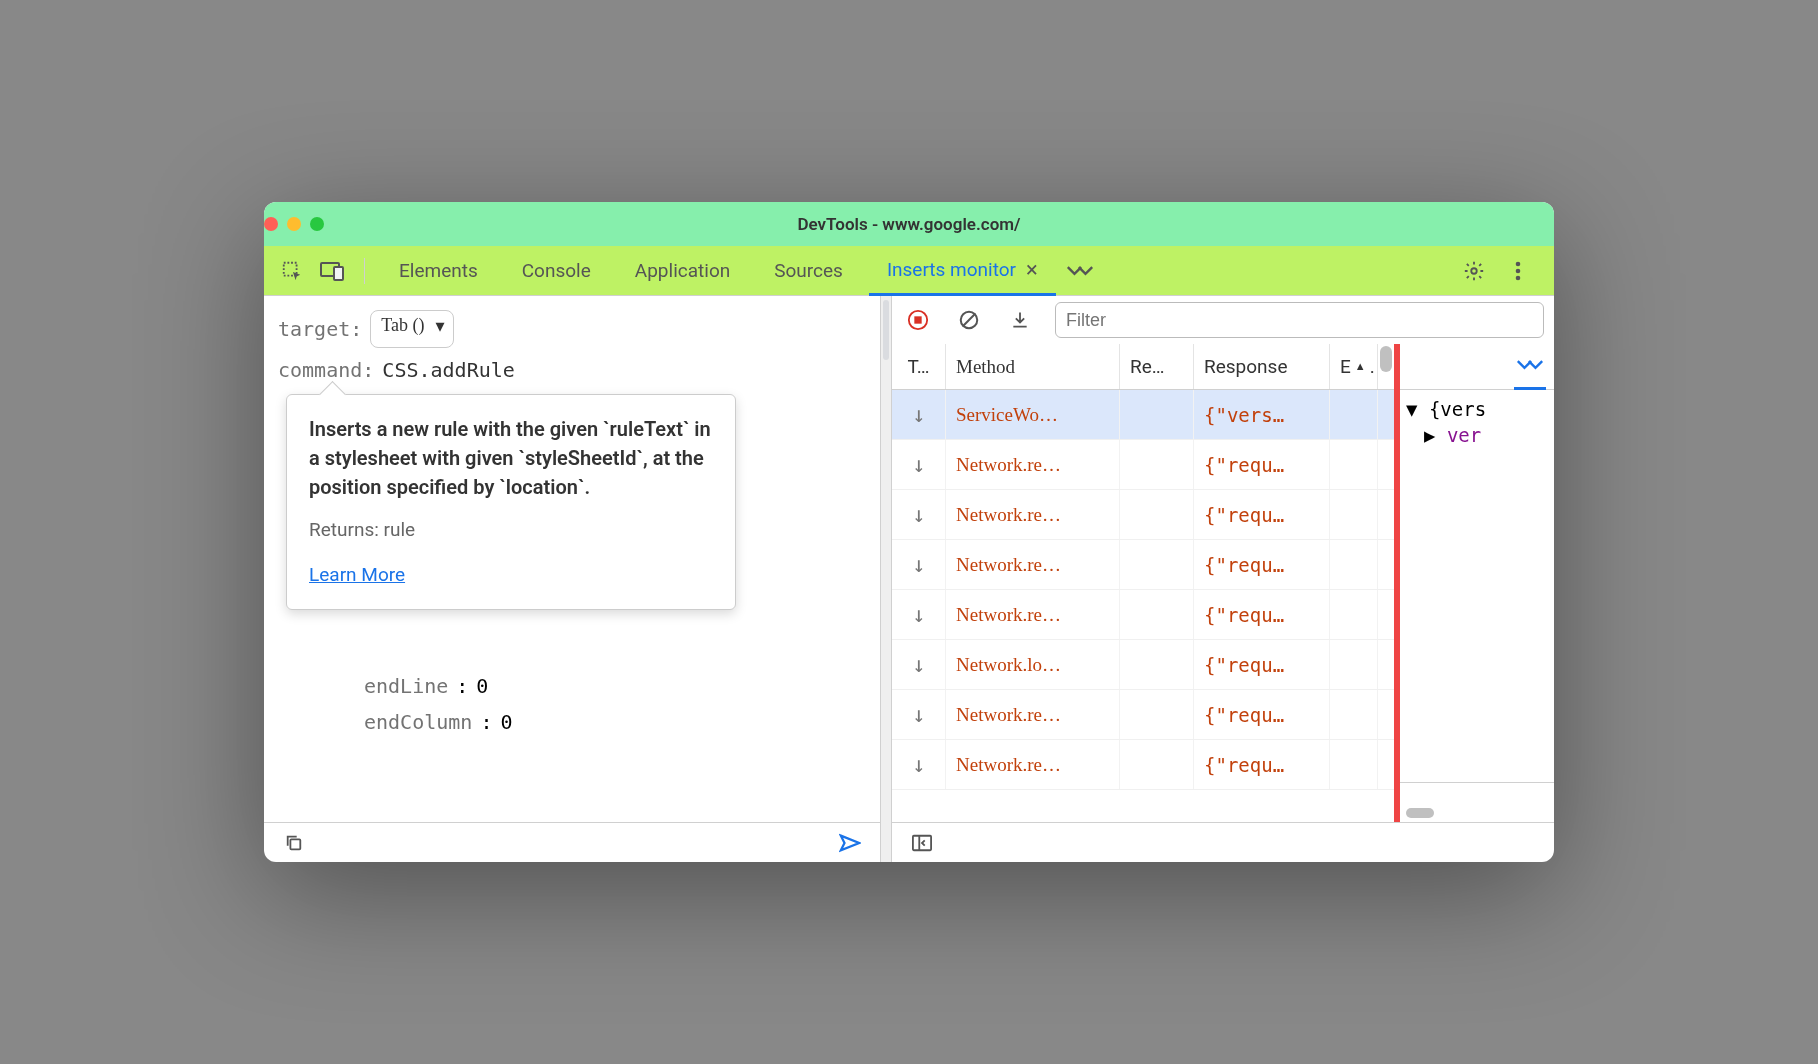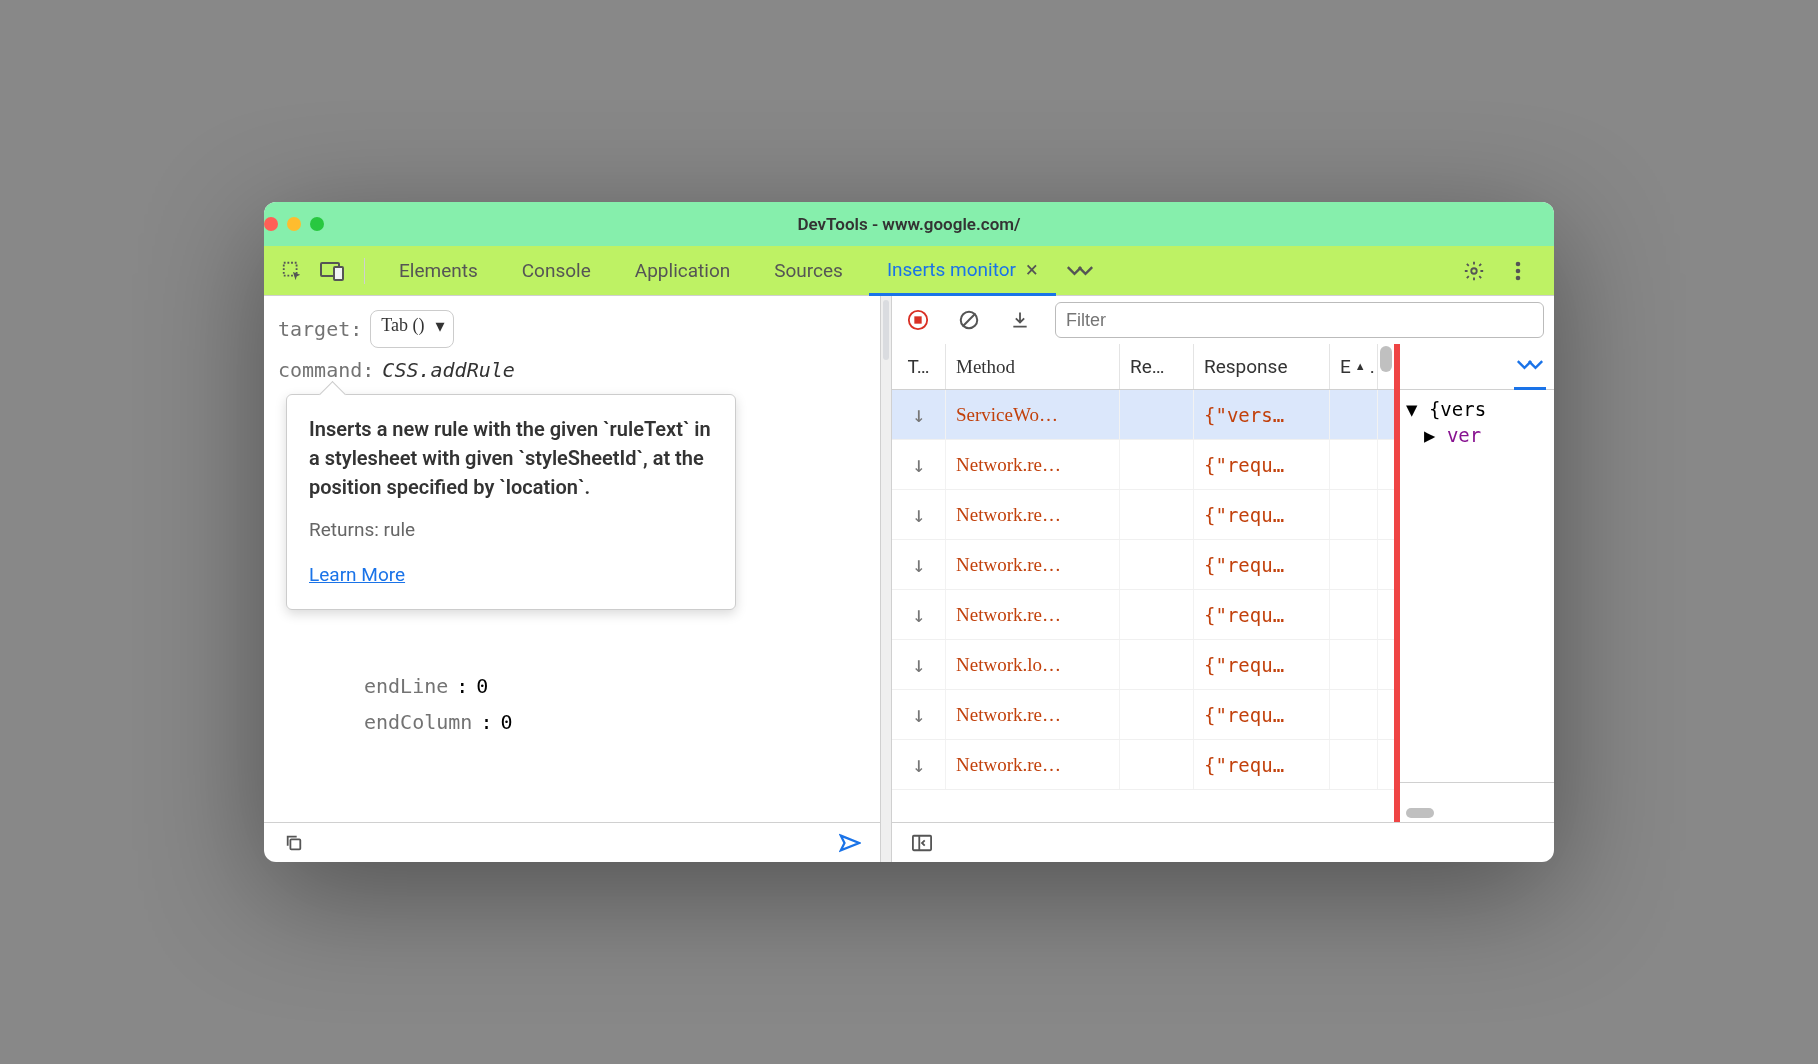--- a/index.html
+++ b/index.html
@@ -47,21 +47,21 @@
 .tr.selected { background:#dbe7fb; }
 .td { padding:0 10px; font-size:19px; color:#c2410c; white-space:nowrap; overflow:hidden; text-overflow:ellipsis; border-right:1px solid #f2f2f2; height:100%; display:flex; align-items:center; font-family: Menlo, Consolas, monospace;}
 .col-t{width:54px;justify-content:center;} .col-method{width:174px;font-family:-apple-system;} .col-re{width:74px;} .col-resp{width:136px;} .col-e{width:48px;}
 .side-panel { width:160px; border-left:6px solid #ef4444; display:flex; flex-direction:column; position:relative;}
 .side-tabs { height:46px; display:flex; align-items:center; border-bottom:1px solid #d0d0d0; padding:0 8px; justify-content:flex-end;}
 .side-content { flex:1; font-family: Menlo, Consolas, monospace; font-size:19px; padding:8px 6px; overflow:hidden;}
 .tree-row { white-space:nowrap; margin-bottom:4px;}
 .side-footer { height:40px; border-top:1px solid #d0d0d0; display:flex; align-items:center; padding:0 10px; position:relative;}
 .scroll-thumb-h { position:absolute; bottom:4px; left:6px; height:10px; width:28px; background:#c0c0c0; border-radius:5px;}
 .side-scroll-v { position:absolute; right:3px; top:2px; width:12px; height:26px; background:#c0c0c0; border-radius:6px;}
-.mono { font-family: Menlo, Consolas, monospace; font-style: italic;}
+.mono { font-family: Menlo, Consolas, monospace;}
 svg { display:block; }
 </style>
 </head>
 <body>
 
 <div class="shadow-wrap">
 <div class="window">
 
   <div class="titlebar">
     <div class="traffic">

